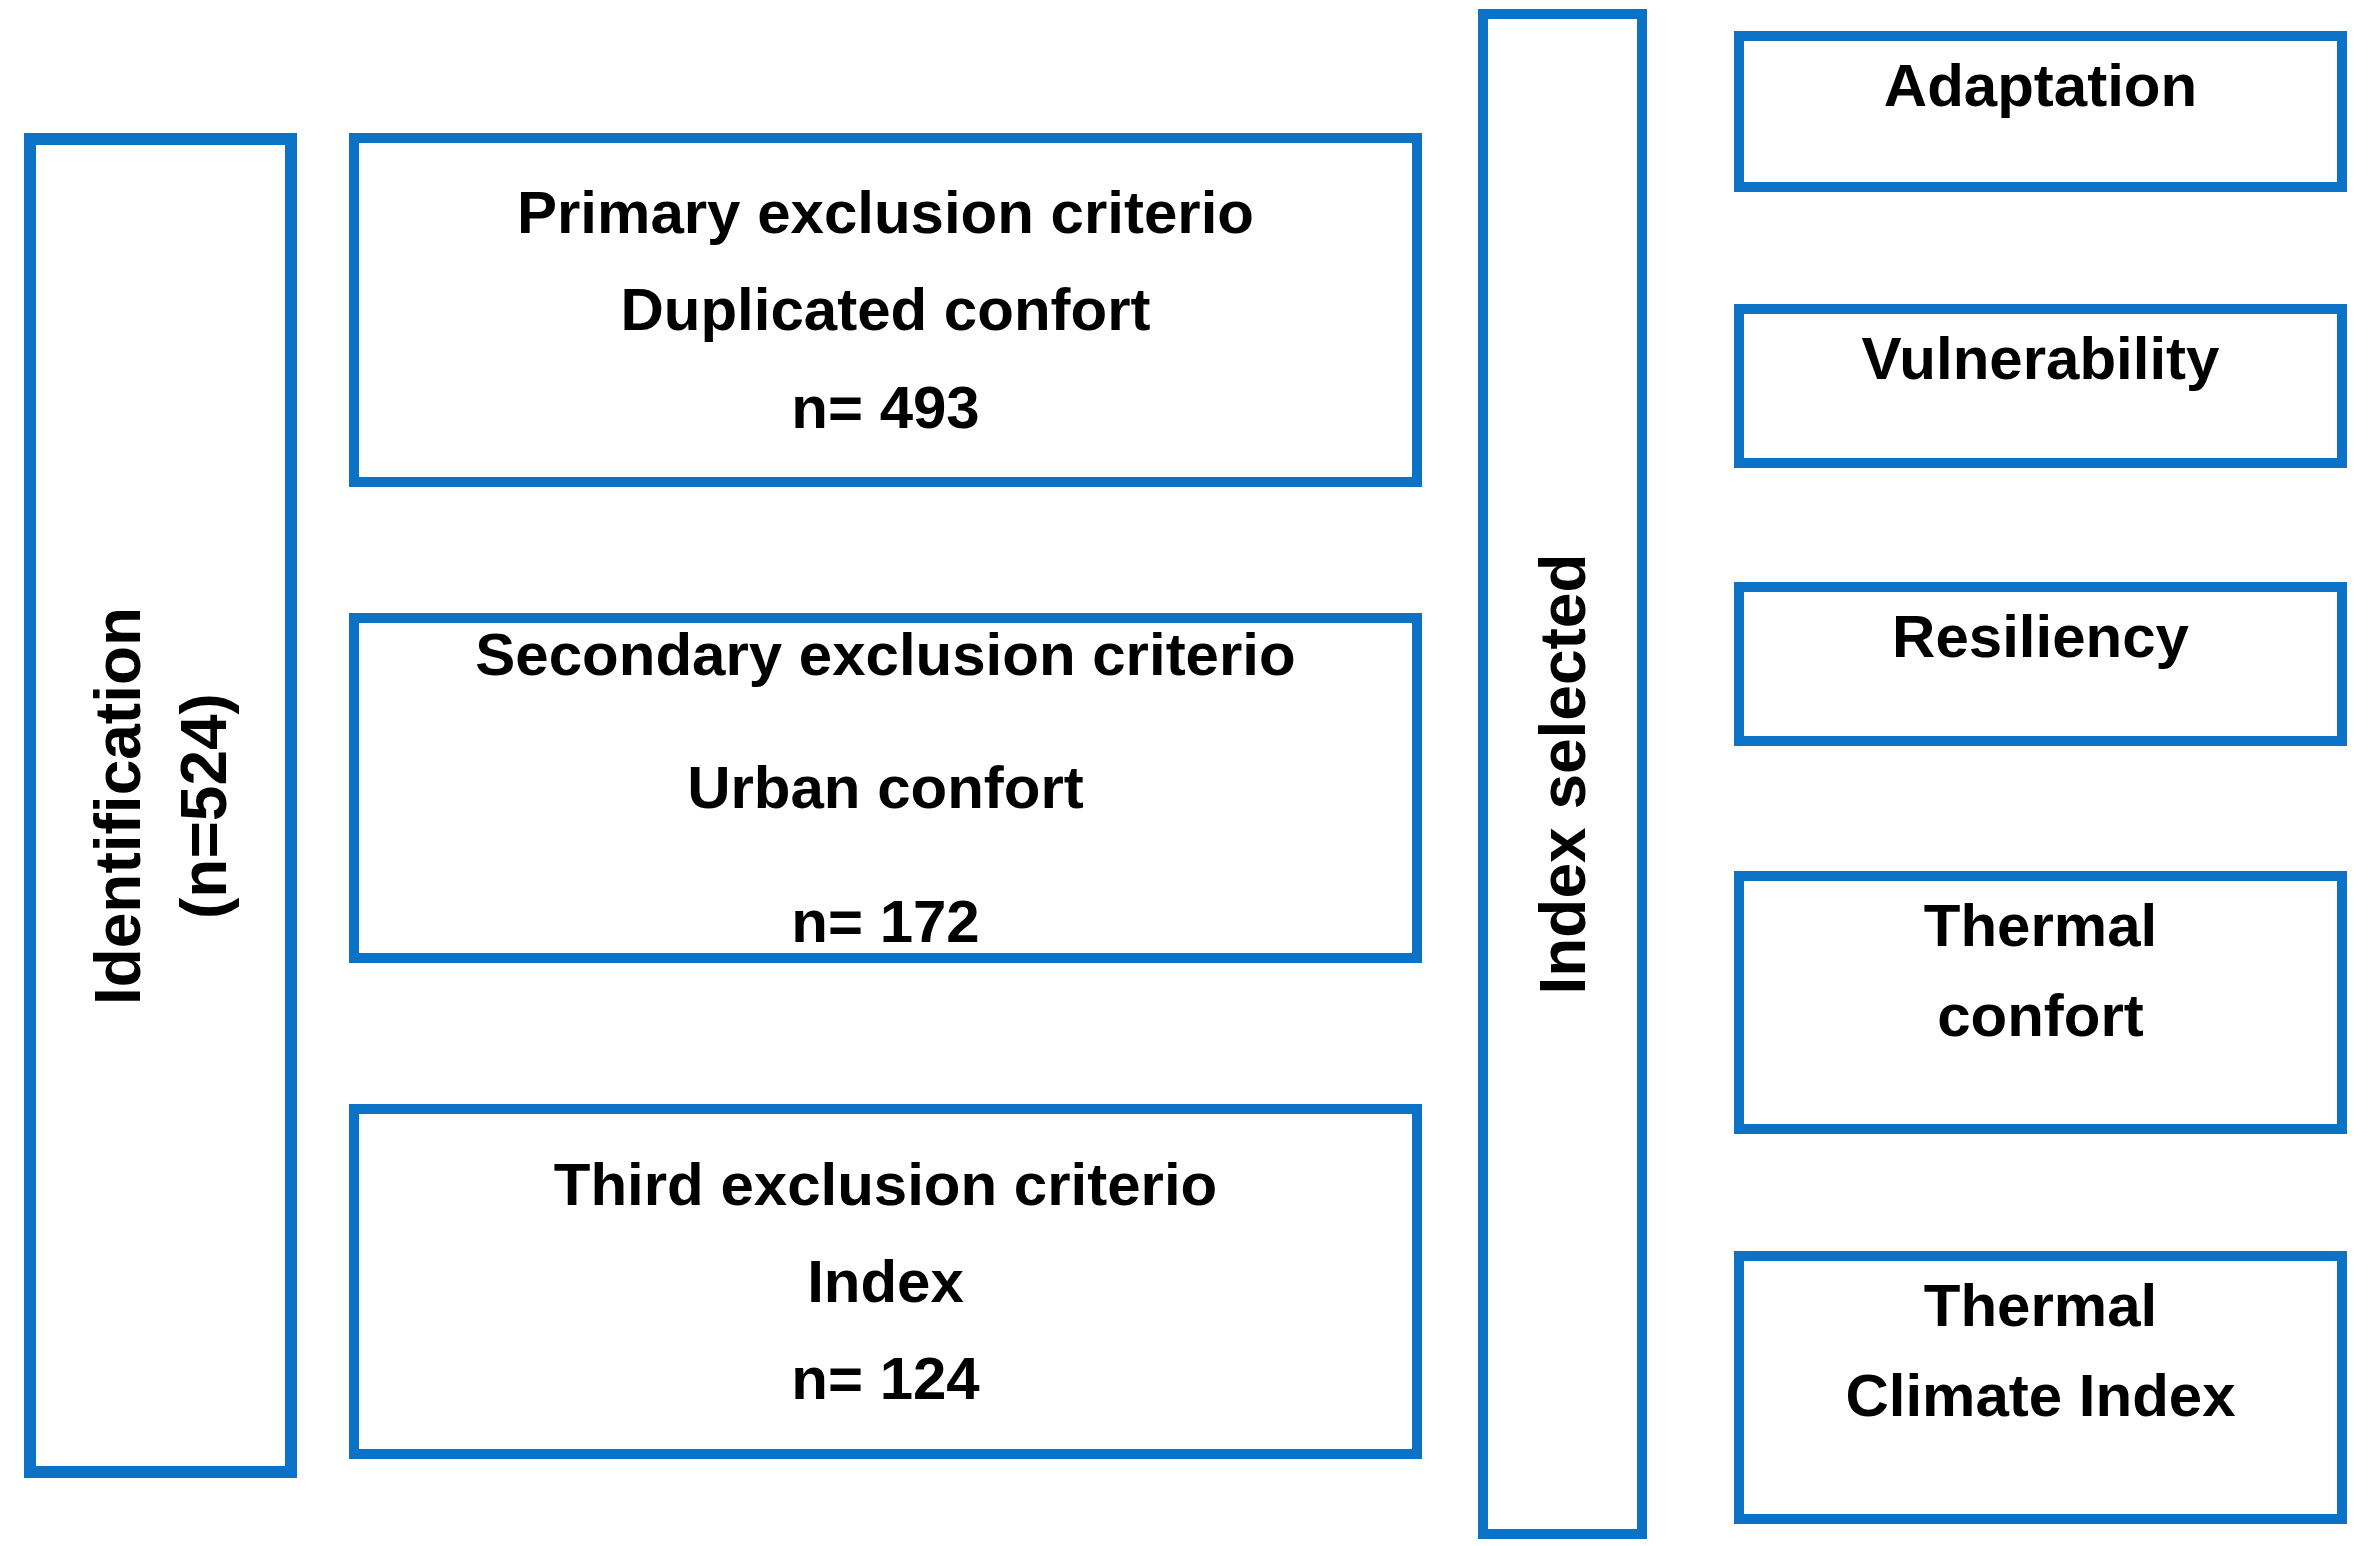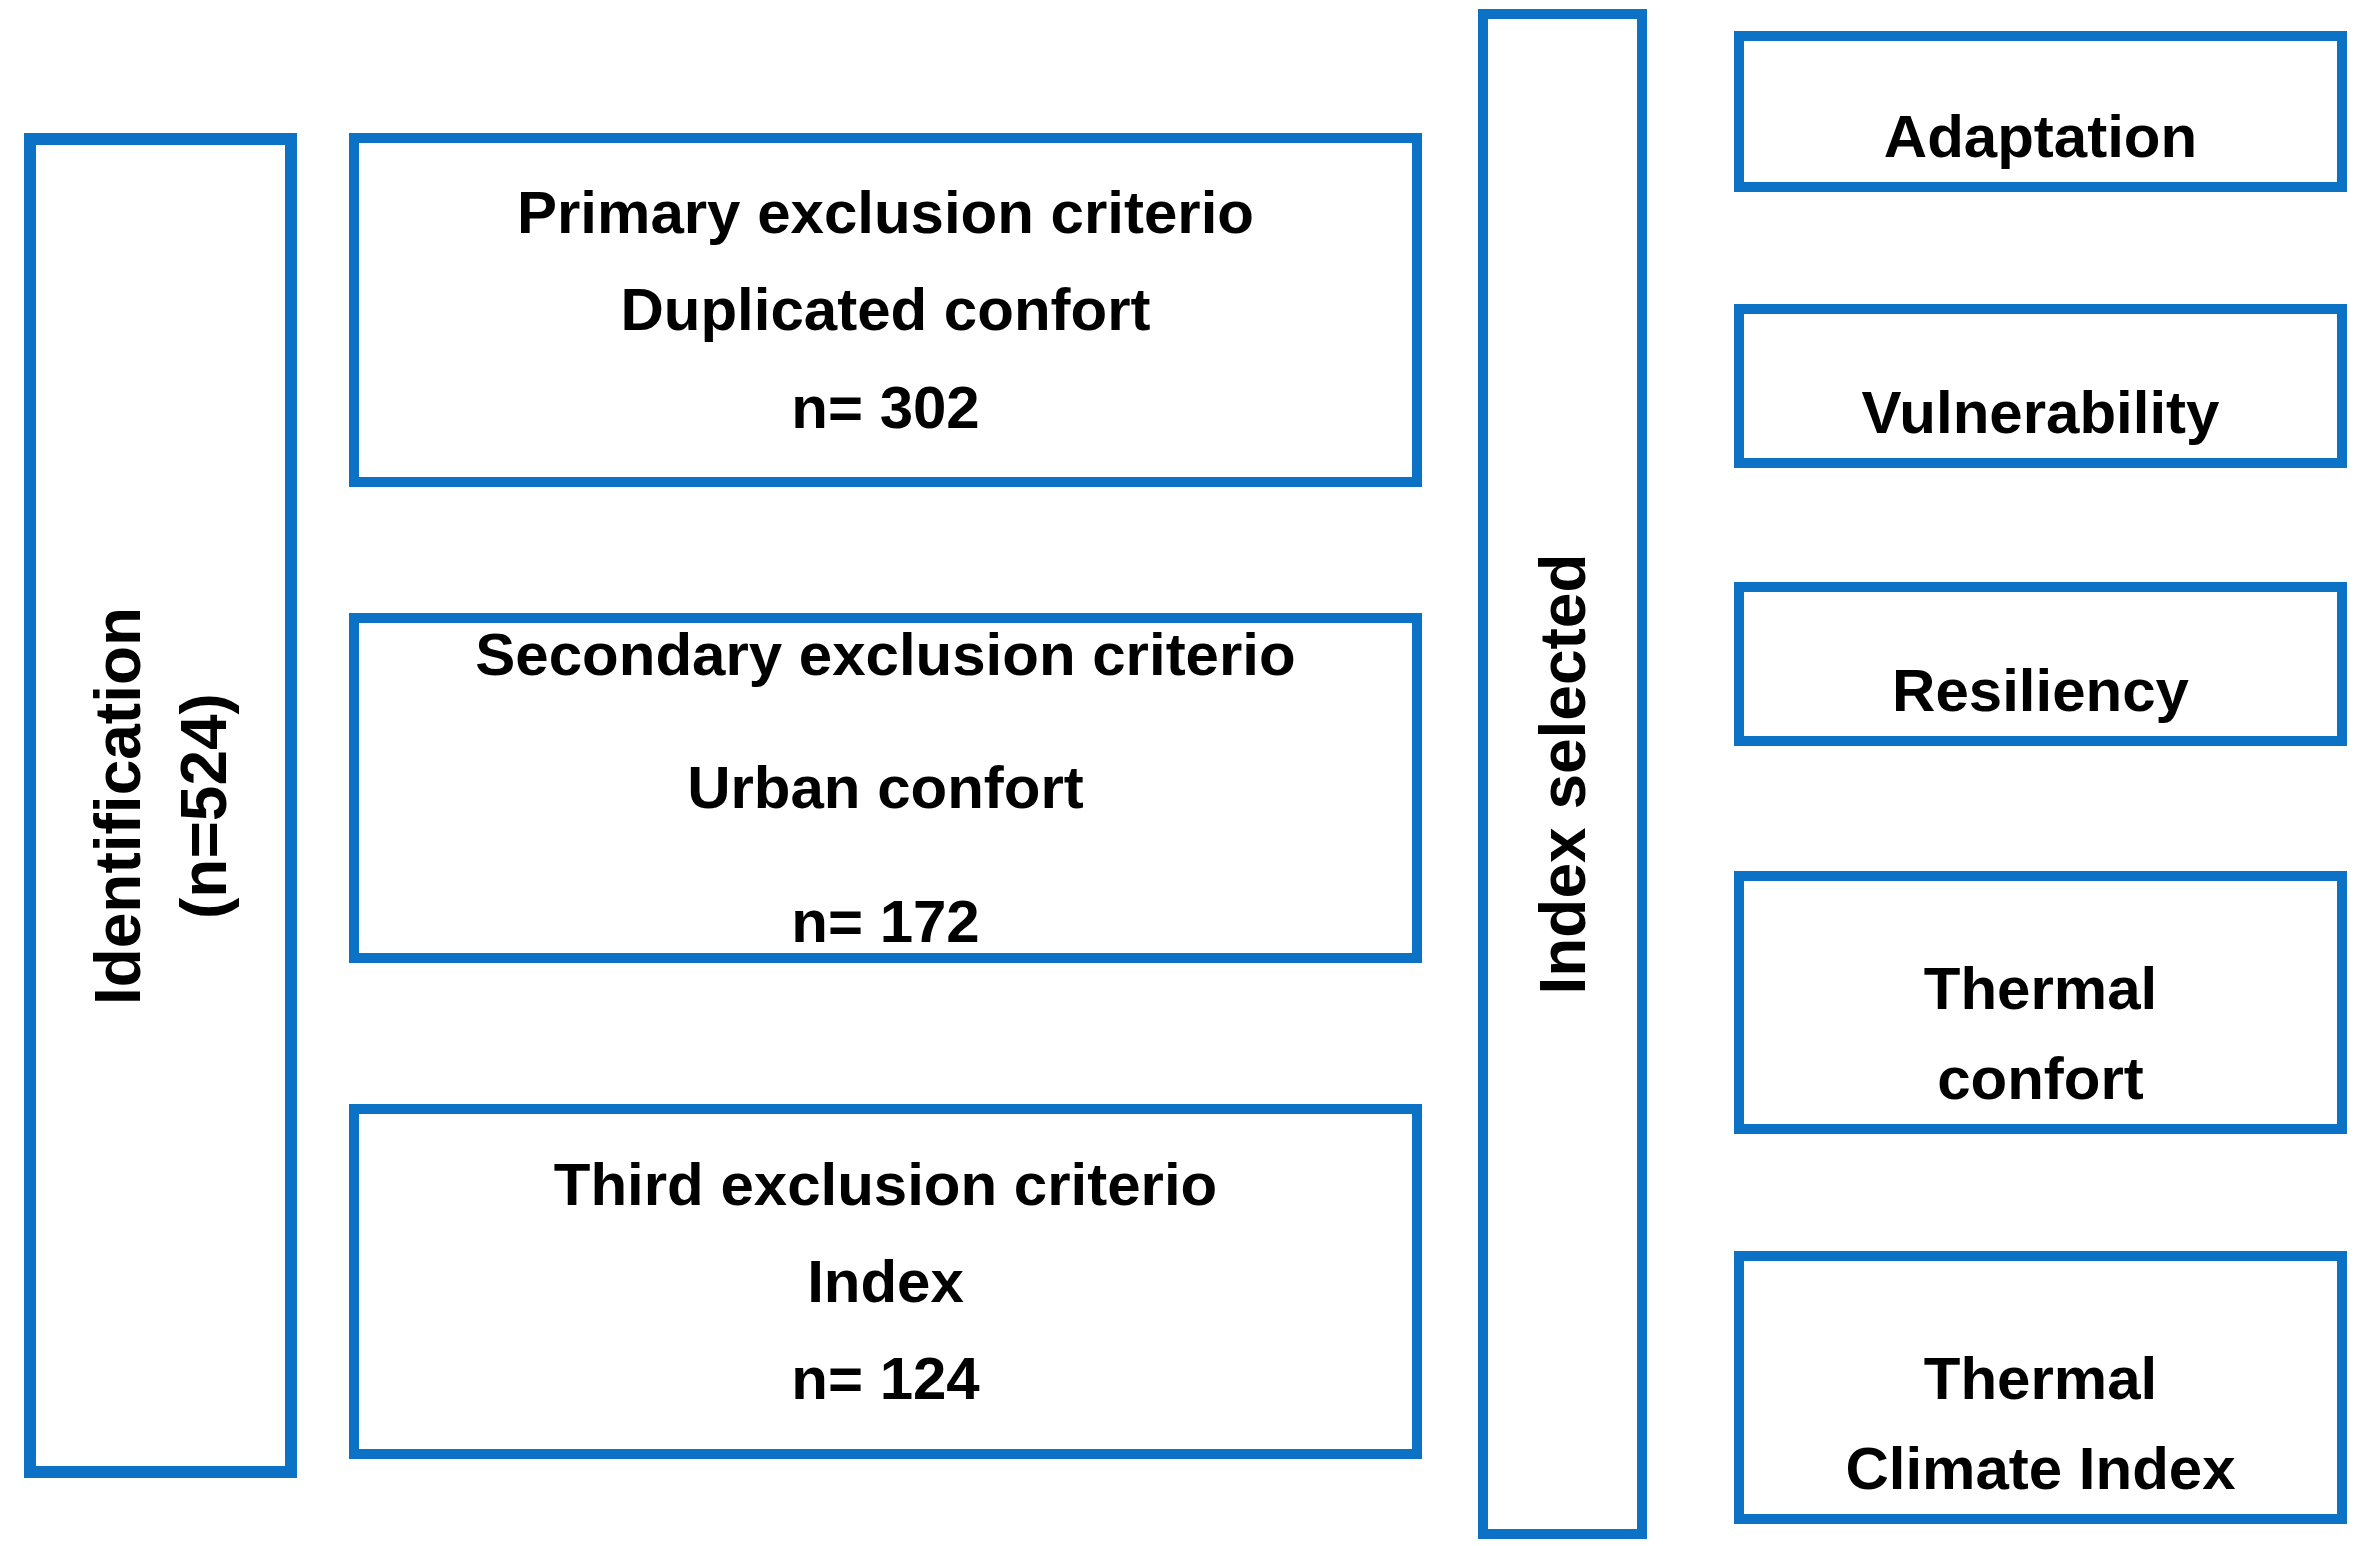--- a/index.html
+++ b/index.html
@@ -65,21 +65,21 @@
     width: 169px;
     height: 1530px;
   }
   
   .result-box {
     left: 1734px;
     width: 613px;
     display: flex;
     flex-direction: column;
     align-items: center;
-    justify-content: flex-end;
+    justify-content: flex-start;
     text-align: center;
     font-weight: bold;
     font-size: 60px;
     line-height: 1.5;
   }
   .result-1 { top: 31px;   height: 161px; }
   .result-2 { top: 304px;  height: 164px; }
   .result-3 { top: 582px;  height: 164px; }
   .result-4 { top: 871px; height: 263px; }
   .result-5 { top: 1251px; height: 273px; }
@@ -92,21 +92,21 @@
   <div class="box id-box">
     <div class="vlabel">
       <div>Identification</div>
       <div>(n=524)</div>
     </div>
   </div>
 
   <div class="box step-box step-1">
     <div>Primary exclusion criterio</div>
     <div>Duplicated confort</div>
-    <div>n= 302</div>
+    <div>n= 493</div>
   </div>
 
   <div class="box step-box step-2">
     <div>Secondary exclusion criterio</div>
     <div>Urban confort</div>
     <div>n= 172</div>
   </div>
 
   <div class="box step-box step-3">
     <div>Third exclusion criterio</div>

